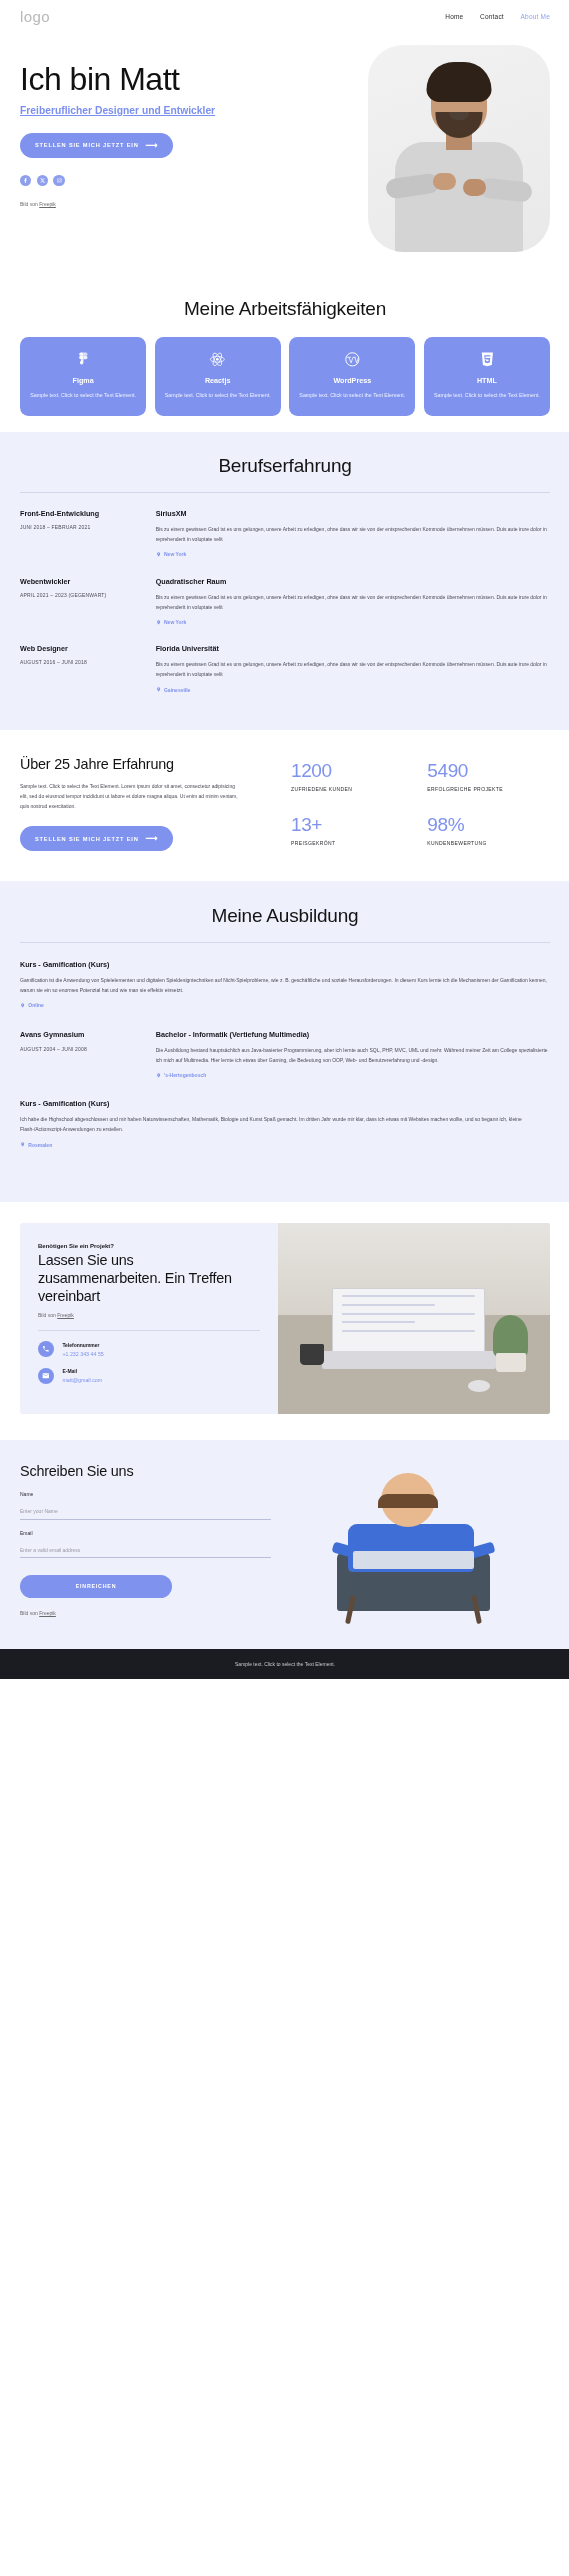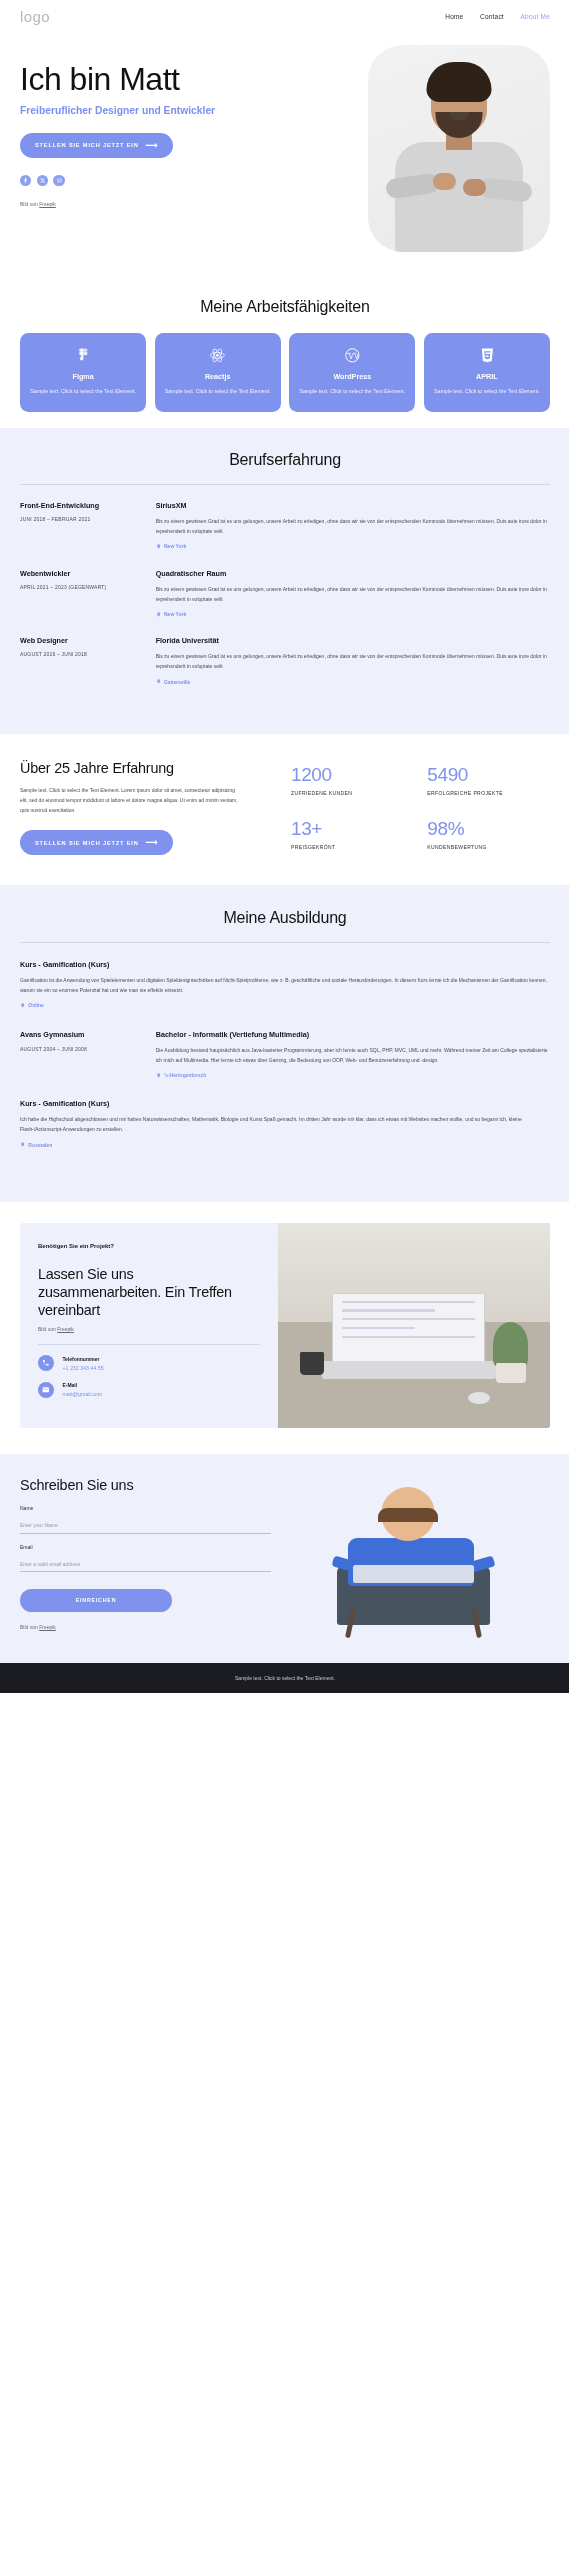--- a/index.html
+++ b/index.html
@@ -21,21 +21,21 @@
   }
   .logo { font-size: 15px; color: #b8b8b8; letter-spacing: 0.4px; font-weight: 400; }
   .nav { display: flex; gap: 16.7px; align-items: center; }
   .nav a { font-size: 6.5px; color: #2b2b2b; text-decoration: none; letter-spacing: 0.2px; }
   .nav a.active { color: #8da2f0; }
 
   
   .hero { display: flex; background: #fff; padding: 0 20px 20px 20px; position: relative; min-height: 156px; }
   .hero-left { width: 281px; padding-top: 29px; }
   .hero-title { font-size: 32px; font-weight: 400; letter-spacing: -0.5px; line-height: 1.1; color: #111; }
-  .hero-sub { margin-top: 6.8px; font-size: 10.3px; font-weight: 700; color: #7b8ff0; line-height: 1.35; max-width: 198px; }
+  .hero-sub { margin-top: 6.8px; font-size: 10.3px; font-weight: 700; color: #7b8ff0; line-height: 1.35; max-width: 198px; text-decoration: underline; }
   .btn-primary {
     margin-top: 15px; display: inline-flex; align-items: center; gap: 6.8px;
     background: #7f92ee; color: #fff; border: none; border-radius: 15px;
     padding: 8.4px 15px; font-size: 5.7px; font-weight: 700; letter-spacing: 0.8px;
     cursor: pointer; font-family: inherit;
   }
   .btn-primary .arrow { font-size: 8.4px; line-height: 1; }
   .socials { margin-top: 16.7px; display: flex; gap: 5.3px; }
   .soc {
     width: 11.4px; height: 11.4px; border-radius: 50%; background: #8e9fee;
@@ -60,34 +60,34 @@
   .ph-armL { position:absolute; left:18px; top:131px; width:53px; height:20px; background:#c4c4c4; border-radius:10px; transform:rotate(-8deg); }
   .ph-armR { position:absolute; right:18px; top:135px; width:53px; height:20px; background:#cacaca; border-radius:10px; transform:rotate(6deg); }
   .ph-handL { position:absolute; left:65px; top:128px; width:23px; height:16.7px; background:#c79a78; border-radius:8.4px; }
   .ph-handR { position:absolute; right:64px; top:134px; width:23px; height:16.7px; background:#bd8e6c; border-radius:8.4px; }
   .ph-eye { position:absolute; width:4.6px; height:3px; background:#2b2118; border-radius:2.3px; top:46px; }
   .ph-eye.l { left:calc(50% - 13.7px); } .ph-eye.r { left:calc(50% + 9px); }
   .ph-smile { position:absolute; left:50%; top:67px; transform:translateX(-50%); width:20px; height:8.4px; background:#fff; border-radius:0 0 10px 10px; }
 
   
   .skills { background:#fff; padding: 26px 20px 0 20px; }
-  .section-title { text-align:center; font-size:16px; font-weight:400; letter-spacing:-0.2px; color:#141414; }
+  .section-title { text-align:center; font-size:19px; font-weight:400; letter-spacing:-0.2px; color:#141414; }
   .skill-grid { display:flex; gap:8.4px; margin-top:16.7px; }
   .skill-card {
     flex:1; background:#7f92ee; border-radius:8.4px; padding:13px 9px 15px 9px;
     text-align:center; color:#fff; cursor:pointer;
   }
   .skill-icon { height:20px; display:flex; align-items:center; justify-content:center; margin-bottom:6.8px; }
   .skill-icon svg { width:16.7px; height:16.7px; }
   .skill-name { font-size:7.2px; font-weight:700; margin-bottom:5.3px; }
   .skill-desc { font-size:5.3px; line-height:1.85; color:#f0f3ff; }
   .skills-bleed { height:16.7px; background:#fff; }
 
   
-  .experience { background:#eef0fb; padding: 23px 20px 30px 20px; }
+  .experience { background:#eef0fb; padding: 23px 20px 18px 20px; }
   .exp-rule { height:0.8px; background:#d3d7ea; margin:14.4px 0 16.7px 0; }
   .exp-row { display:flex; gap:13.7px; margin-bottom:19px; }
   .exp-left { width:122px; flex:none; }
   .exp-role { font-size:7.2px; font-weight:700; color:#13131a; margin-bottom:6px; }
   .exp-dates { font-size:5px; color:#4c4c55; letter-spacing:0.2px; }
   .exp-right { flex:1; }
   .exp-company { font-size:7.2px; font-weight:700; color:#13131a; margin-bottom:6px; }
   .exp-desc { font-size:5px; line-height:2.0; color:#4a4a55; }
   .loc { margin-top:6.8px; display:flex; align-items:center; gap:3px; font-size:5px; color:#7f92ee; font-weight:700; }
   .loc svg { width:5.3px; height:6.8px; fill:#7f92ee; }
@@ -110,21 +110,21 @@
   .edu-dates { font-size:5px; color:#4c4c55; letter-spacing:0.2px; line-height:1.8; }
   .edu-right { flex:1; }
   .edu-course { font-size:7.2px; font-weight:700; color:#13131a; margin-bottom:6px; }
   .edu-desc { font-size:5px; line-height:2.0; color:#4a4a55; }
 
   
   .cta-wrap { background:#fff; padding: 21px 20px 26px 20px; }
   .cta { display:flex; background:#eef0fb; border-radius:3px; overflow:hidden; }
   .cta-left { width:258px; padding: 20px 18px 20px 18px; }
   .cta-kicker { font-size:6px; font-weight:700; color:#17171d; }
-  .cta-title { margin-top:16px; font-size:14.4px; line-height:1.25; font-weight:400; color:#121212; letter-spacing:-0.2px; }
+  .cta-title { margin-top:2px; font-size:14.4px; line-height:1.25; font-weight:400; color:#121212; letter-spacing:-0.2px; }
   .cta-credit { margin-top:6.8px; font-size:5px; color:#6b6b6b; }
   .cta-credit a { color:#6b6b6b; text-decoration:underline; }
   .cta-divider { height:0.8px; background:#d3d7ea; margin:12px 0 10.6px 0; }
   .cta-item { display:flex; align-items:center; gap:8.4px; margin-bottom:10.6px; }
   .cta-ic { width:16px; height:16px; border-radius:50%; background:#7f92ee; display:flex; align-items:center; justify-content:center; flex:none; }
   .cta-ic svg { width:7.6px; height:7.6px; fill:#fff; }
   .cta-ilabel { font-size:5px; font-weight:700; color:#17171d; }
   .cta-ival { margin-top:3px; font-size:5.3px; color:#7f92ee; }
   .cta-right { flex:1; position:relative; background:linear-gradient(145deg,#dcdcd8,#c9c5bd); overflow:hidden; }
   .desk { position:absolute; left:0; right:0; bottom:0; height:52%; background:#b9b2a6; }
@@ -277,21 +277,21 @@
         <div class="skill-name">WordPress</div>
         <div class="skill-desc">Sample text. Click to select the Text Element.</div>
       </div>
 
       <div class="skill-card">
         <div class="skill-icon">
           <svg viewBox="0 0 24 24" fill="#fff">
               <path d="M4 2l1.6 18L12 22l6.4-2L20 2H4zm12.3 6H9.2l.2 2h6.7l-.6 6.6L12 17.6l-3.5-1L8.3 13h1.9l.1 1.4 1.7.5 1.7-.5.2-2.1H8.1L7.6 6h8.9l-.2 2z"></path>
             </svg>
         </div>
-        <div class="skill-name">APRIL</div>
+        <div class="skill-name">HTML</div>
         <div class="skill-desc">Sample text. Click to select the Text Element.</div>
       </div>
 
     </div>
     <div class="skills-bleed"></div>
   </section>
 
   <section class="experience">
     <h2 class="section-title">Berufserfahrung</h2>
     <div class="exp-rule"></div>

